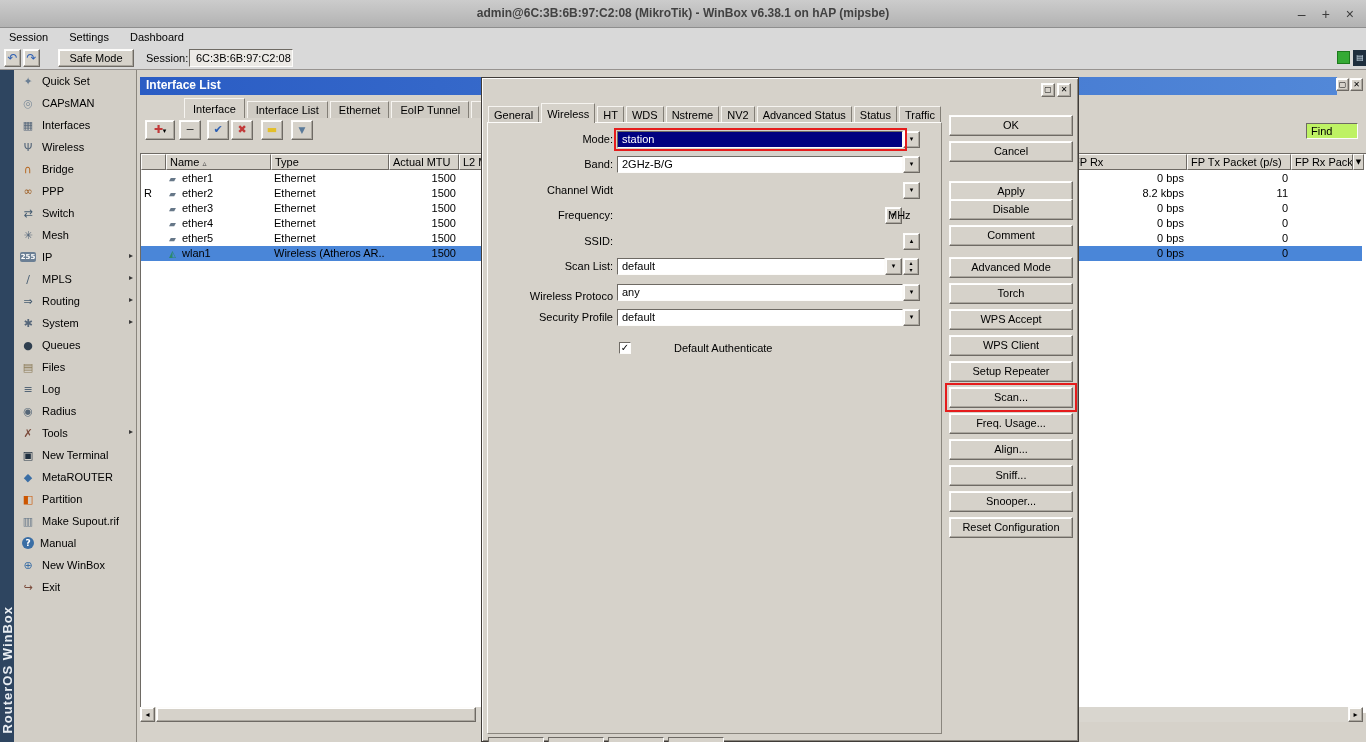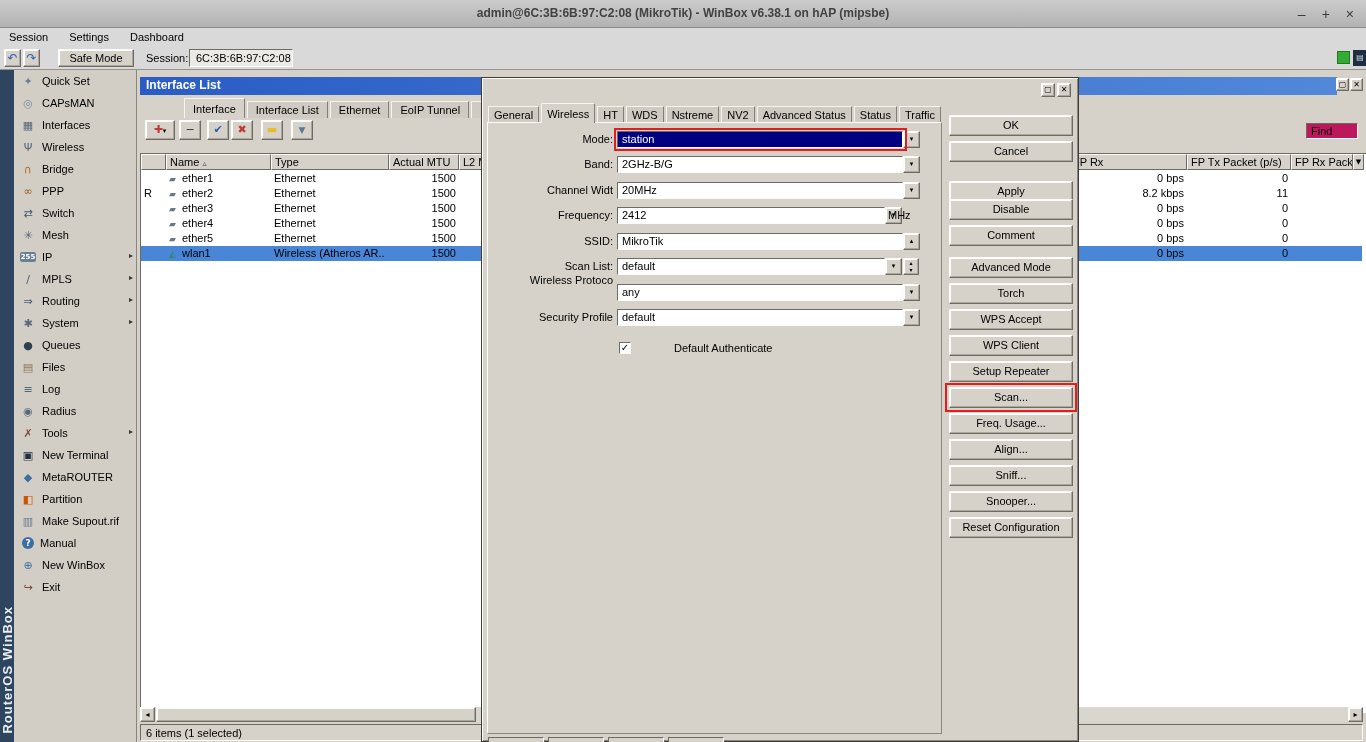--- a/index.html
+++ b/index.html
@@ -9,21 +9,21 @@
     background:#c7c3bb; color:#000;
     font-family:"Liberation Sans","DejaVu Sans",sans-serif; font-size:11px;
   }
   .abs { position:absolute; }
   .glyph { font-family:"DejaVu Sans",sans-serif; }
   .btn {
     background:#d6d2ca; border:1px solid;
     border-color:#fdfcfa #6e6a64 #6e6a64 #fdfcfa;
     box-shadow:inset -1px -1px 0 #aba79f, inset 1px 1px 0 #fff;
   }
-  .sunken { background:#be185d; border:1px solid; border-color:#6e6a64 #fdfcfa #fdfcfa #6e6a64; }
+  .sunken { background:#bef264; border:1px solid; border-color:#6e6a64 #fdfcfa #fdfcfa #6e6a64; }
   .sunken-gray { background:#d6d2ca; border:1px solid; border-color:#6e6a64 #fdfcfa #fdfcfa #6e6a64; }
 
   
   .sys-titlebar { left:0; top:0; width:1366px; height:28px;
     background:linear-gradient(#cccccc,#b2b2b2); border-bottom:1px solid #8e8e8e; }
   .sys-title { line-height:27px; text-align:center; color:#424242; font-weight:bold; font-size:12px; }
   .sys-controls { position:absolute; right:12px; top:0; height:27px; display:flex; gap:16px; align-items:center; color:#3c3c3c; font-size:14px; }
   .sys-controls span { cursor:default; }
 
   
@@ -339,21 +339,20 @@
       <span class="tcell x-fprx num">0 bps</span>
       <span class="tcell x-fptxp num">0</span>
     </div>
   </div>
 
   <div class="hscroll">
     <div class="sarrow-btn btn" style="left:0">◂</div>
     <div class="sthumb btn"></div>
     <div class="sarrow-btn btn" style="right:0">▸</div>
   </div>
-  <div class="statusbar">6 items (1 selected)</div>
 </div>
 
 <div class="abs dialog">
   <div class="dtb btn" style="right:23px">▢</div>
   <div class="dtb btn" style="right:7px">✕</div>
 
   <div class="tabs dlg-tabs">
     <div class="tab">General</div>
     <div class="tab active">Wireless</div>
     <div class="tab">HT</div>
@@ -370,41 +369,38 @@
   <span class="flabel" style="top:53px">Mode:</span>
   <div class="ffield focused" style="top:53px;width:286px">station</div>
   <div class="ddbtn btn" style="top:53px;left:421px">▾</div>
   <div class="annot" style="left:132px;top:50px;width:293px;height:23px"></div>
 
   <span class="flabel" style="top:78px">Band:</span>
   <div class="ffield" style="top:78px;width:286px">2GHz-B/G</div>
   <div class="ddbtn btn" style="top:78px;left:421px">▾</div>
 
   <span class="flabel" style="top:104px">Channel Widt</span>
-  <div class="ffield" style="top:104px;width:286px">20MHz</div>
   <div class="ddbtn btn" style="top:104px;left:421px">▾</div>
 
   <span class="flabel" style="top:129px">Frequency:</span>
-  <div class="ffield" style="top:129px;width:268px">2412</div>
   <div class="ddbtn btn" style="top:129px;left:403px">▾</div>
   <span class="unit" style="top:129px">MHz</span>
 
   <span class="flabel" style="top:155px">SSID:</span>
-  <div class="ffield" style="top:155px;width:286px">MikroTik</div>
   <div class="ddbtn btn" style="top:155px;left:421px">▴</div>
 
   <span class="flabel" style="top:180px">Scan List:</span>
   <div class="ffield" style="top:180px;width:268px">default</div>
   <div class="ddbtn btn" style="top:180px;left:403px">▾</div>
   <div class="spinbtn btn" style="top:180px">
     <span>▴</span>
     <span>▾</span>
   </div>
 
-  <span class="flabel" style="top:194px">Wireless Protoco</span>
+  <span class="flabel" style="top:210px">Wireless Protoco</span>
   <div class="ffield" style="top:206px;width:286px">any</div>
   <div class="ddbtn btn" style="top:206px;left:421px">▾</div>
 
   <span class="flabel" style="top:231px">Security Profile</span>
   <div class="ffield" style="top:231px;width:286px">default</div>
   <div class="ddbtn btn" style="top:231px;left:421px">▾</div>
 
   <div class="cbox" style="top:264px">✓</div>
   <span class="cbox-label" style="top:264px">Default Authenticate</span>
 

